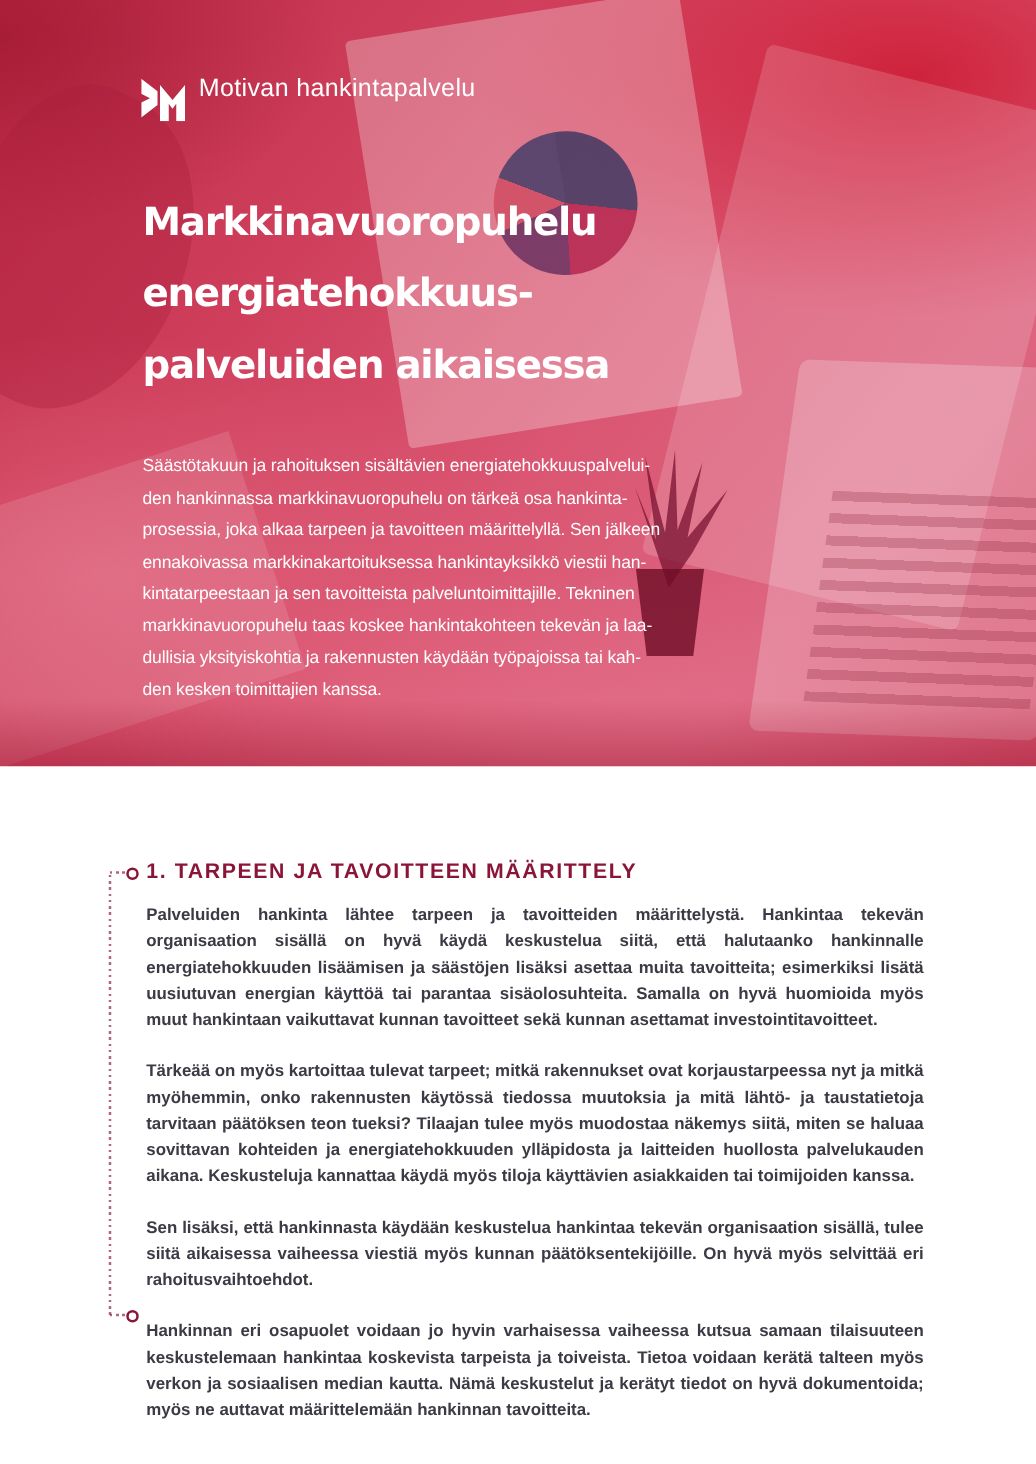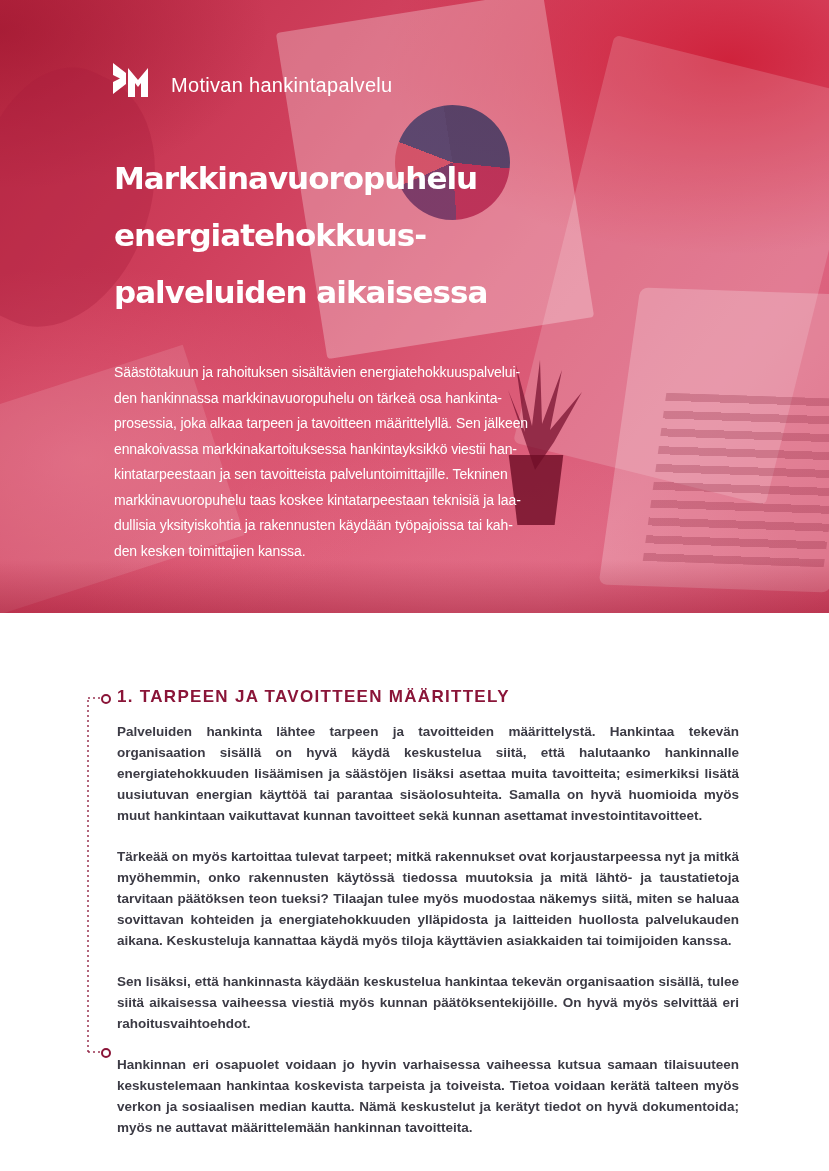--- a/index.html
+++ b/index.html
@@ -30,21 +30,21 @@
   .sh-keys{left:655px;top:395px;width:180px;height:170px;opacity:.5;transform:rotate(8deg) skewY(-6deg);
            background:repeating-linear-gradient(to bottom, rgba(120,15,40,.45) 0 8px, rgba(255,255,255,0) 8px 18px);}
   .sh-dark-bottom{left:0;top:560px;width:829px;height:53px;
            background:linear-gradient(to bottom, rgba(150,20,45,0), rgba(155,22,48,.45));}
   .sh-plant{left:470px;top:360px;width:130px;height:110px;opacity:.85;}
   .sh-pot{left:505px;top:455px;width:62px;height:70px;background:rgba(110,12,38,.8);
           clip-path:polygon(6% 0,94% 0,80% 100%,20% 100%);}
   .sh-hand{left:-30px;top:70px;width:180px;height:260px;background:rgba(170,30,60,.35);
            transform:rotate(25deg);border-radius:40% 60% 50% 50%;}
 
-  .brand{position:absolute;left:113px;top:60px;display:flex;align-items:flex-end;gap:23px;}
+  .brand{position:absolute;left:113px;top:60px;display:flex;align-items:flex-start;gap:11px;}
   .brand .logo{display:inline-flex;width:35px;height:37px;}
   .brand-name{color:#ffffff;font-size:20px;letter-spacing:.3px;font-family:"Liberation Sans",sans-serif;}
 
   .title{position:absolute;left:114px;top:150px;margin:0;color:#ffffff;
          font-family:"DejaVu Sans",sans-serif;font-weight:bold;font-size:31px;
          line-height:57px;letter-spacing:-1px;}
   .title div{white-space:nowrap;}
 
   .intro{position:absolute;left:114px;top:360px;color:#ffffff;
          font-size:14px;line-height:25.5px;letter-spacing:-.1px;}
@@ -108,21 +108,21 @@
       <div>energiatehokkuus-</div>
       <div>palveluiden aikaisessa</div>
     </h1>
 
     <div class="intro">
       <div>Säästötakuun ja rahoituksen sisältävien energiatehokkuuspalvelui-</div>
       <div>den hankinnassa markkinavuoropuhelu on tärkeä osa hankinta-</div>
       <div>prosessia, joka alkaa tarpeen ja tavoitteen määrittelyllä. Sen jälkeen</div>
       <div>ennakoivassa markkinakartoituksessa hankintayksikkö viestii han-</div>
       <div>kintatarpeestaan ja sen tavoitteista palveluntoimittajille. Tekninen</div>
-      <div>markkinavuoropuhelu taas koskee kintatarpeestaan teknisiä ja laa-</div>
+      <div>markkinavuoropuhelu taas koskee hankintakohteen tekevän ja laa-</div>
       <div>dullisia yksityiskohtia ja rakennusten käydään työpajoissa tai kah-</div>
       <div>den kesken toimittajien kanssa.</div>
     </div>
   </header>
 
   <main>
     <div class="tl-vline"></div>
     <div class="tl-hline top"></div>
     <div class="tl-hline bottom"></div>
     <div class="tl-circle top"></div>

